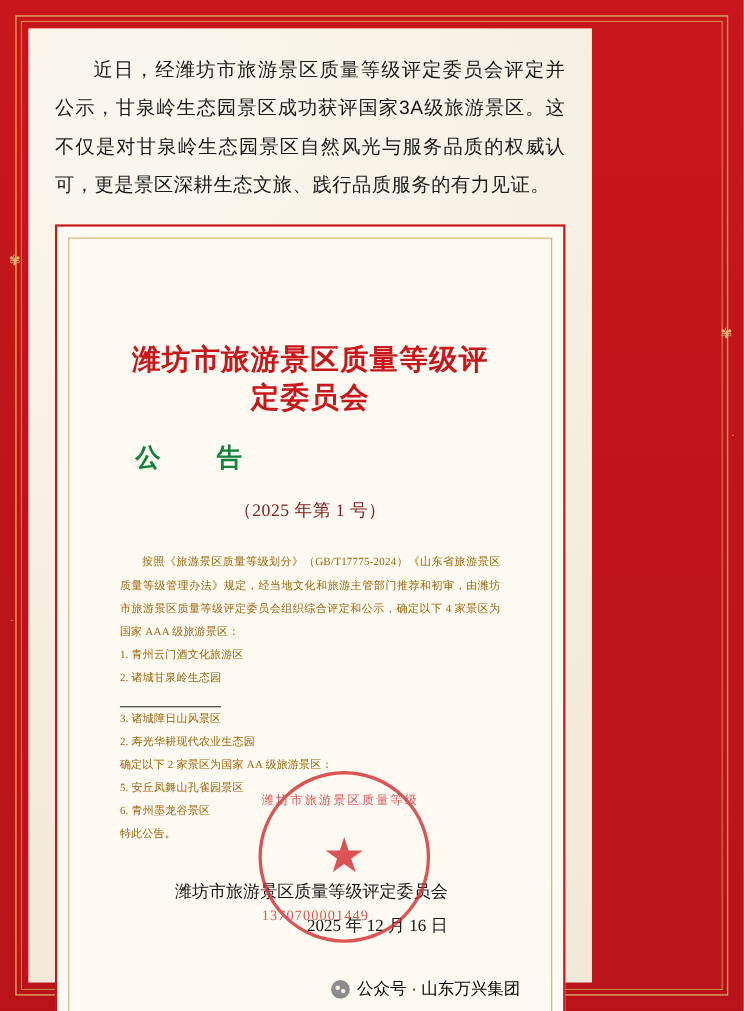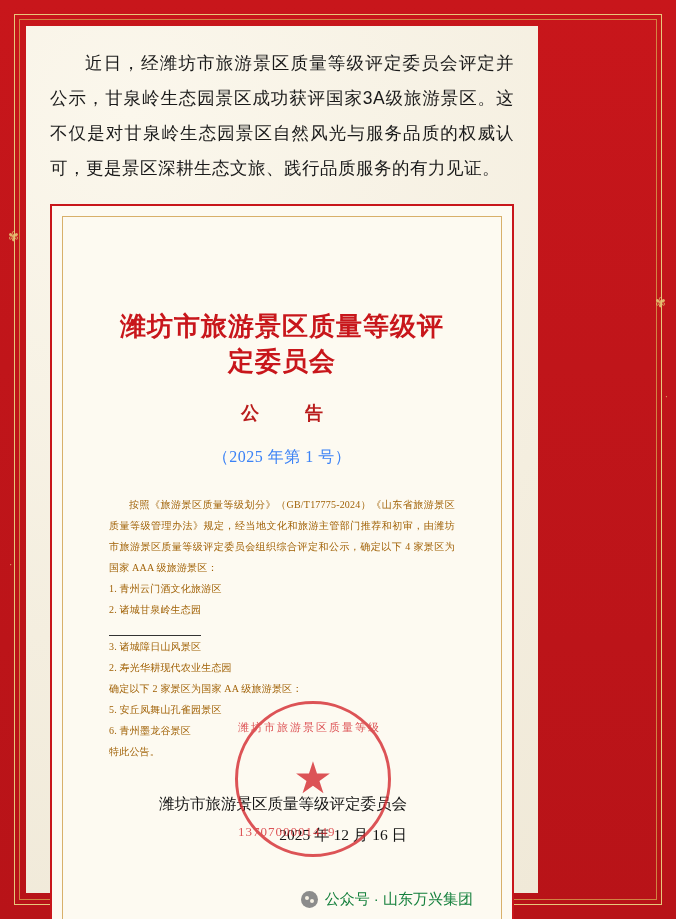--- a/index.html
+++ b/index.html
@@ -82,31 +82,31 @@
   .notice-title {
     text-align: center;
     color: #c8161b;
     font-size: 26px;
     font-weight: bold;
     letter-spacing: 1px;
     margin-top: 58px;
     font-family: "Liberation Serif", "DejaVu Serif", serif;
   }
   .notice-subtitle {
-    text-align: center;
-    color: #b91c1c;
-    font-size: 18px;
+    text-align: left;
+    color: #15803d;
+    font-size: 23px;
     font-weight: bold;
     letter-spacing: 14px;
     margin-top: 22px;
     text-indent: 14px;
   }
   .notice-number {
     text-align: center;
-    color: #3b82f6;
+    color: #7f1d1d;
     font-size: 16px;
     margin-top: 22px;
     letter-spacing: .5px;
   }
   .body-text {
     margin-top: 26px;
     font-size: 10px;
     line-height: 2.1;
     color: #a16207;
     text-align: justify;
@@ -181,21 +181,21 @@
   .seal .seal-text-top { top: 16px; }
   .seal .seal-text-bottom { bottom: 14px; font-size: 13px; letter-spacing: 1px; }
   
   .account {
     position: absolute;
     right: 28px;
     bottom: 18px;
     display: flex;
     align-items: center;
     gap: 7px;
-    color: #15803d;
+    color: #000000;
     font-size: 15px;
     font-family: "Liberation Sans", "DejaVu Sans", sans-serif;
     z-index: 4;
   }
   .wechat-icon {
     width: 17px;
     height: 17px;
     border-radius: 50%;
     background: #8c8c8c;
     position: relative;

